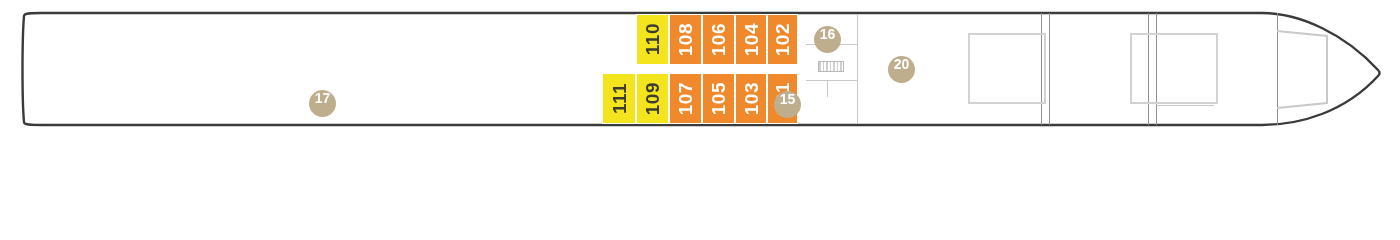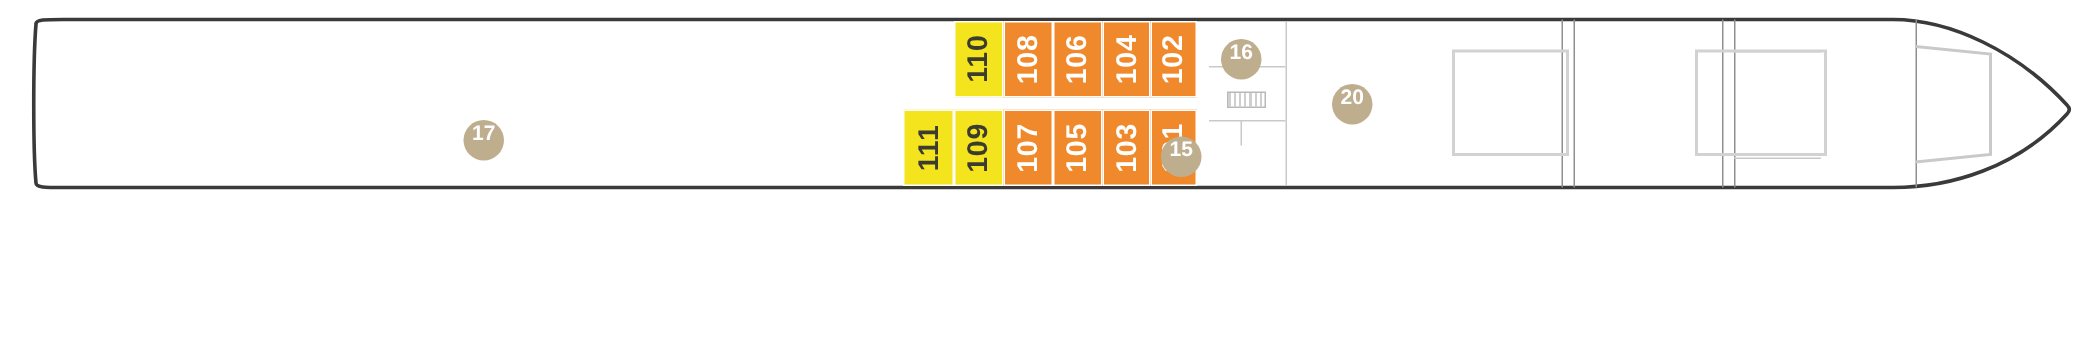--- a/index.html
+++ b/index.html
@@ -177,21 +177,21 @@
   <div class="cabin cat-orange" style="left:702px; top:73px; width:33px; height:51px;">
     <span class="cabin-label">105</span>
   </div>
   <div class="cabin cat-orange" style="left:735px; top:73px; width:32px; height:51px;">
     <span class="cabin-label">103</span>
   </div>
   <div class="cabin cat-orange" style="left:767px; top:73px; width:31px; height:51px;">
     <span class="cabin-label">101</span>
   </div>
 
-  <div class="marker" style="left:309px; top:80px;">
+  <div class="marker" style="left:309px; top:90px;">
     <span>17</span>
   </div>
   <div class="marker" style="left:814px; top:26px;">
     <span>16</span>
   </div>
   <div class="marker" style="left:774px; top:91px;">
     <span>15</span>
   </div>
   <div class="marker" style="left:888px; top:56px;">
     <span>20</span>

